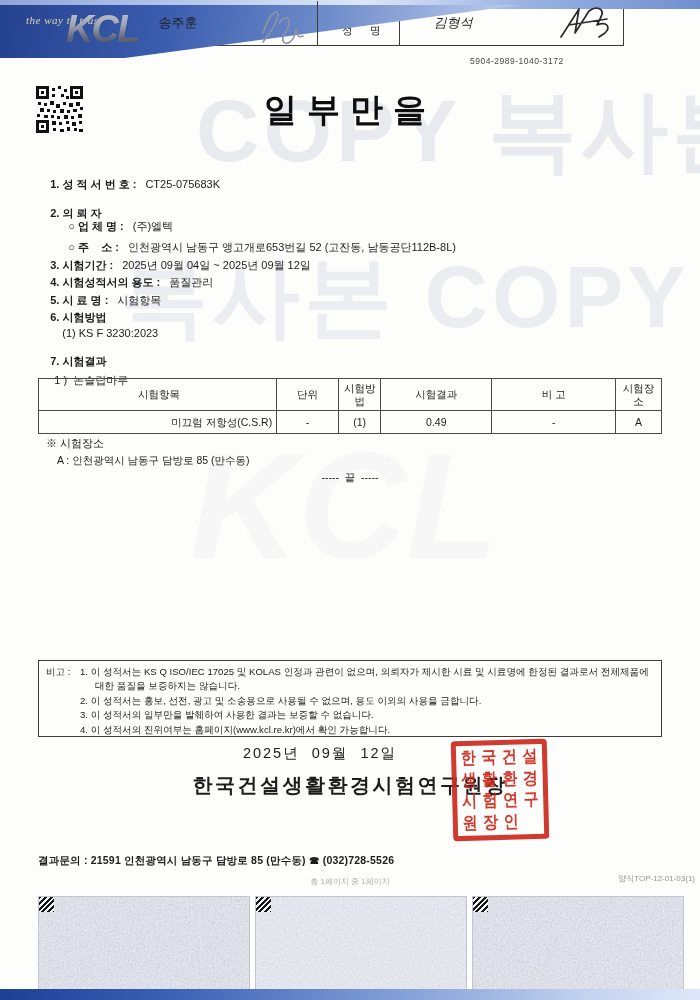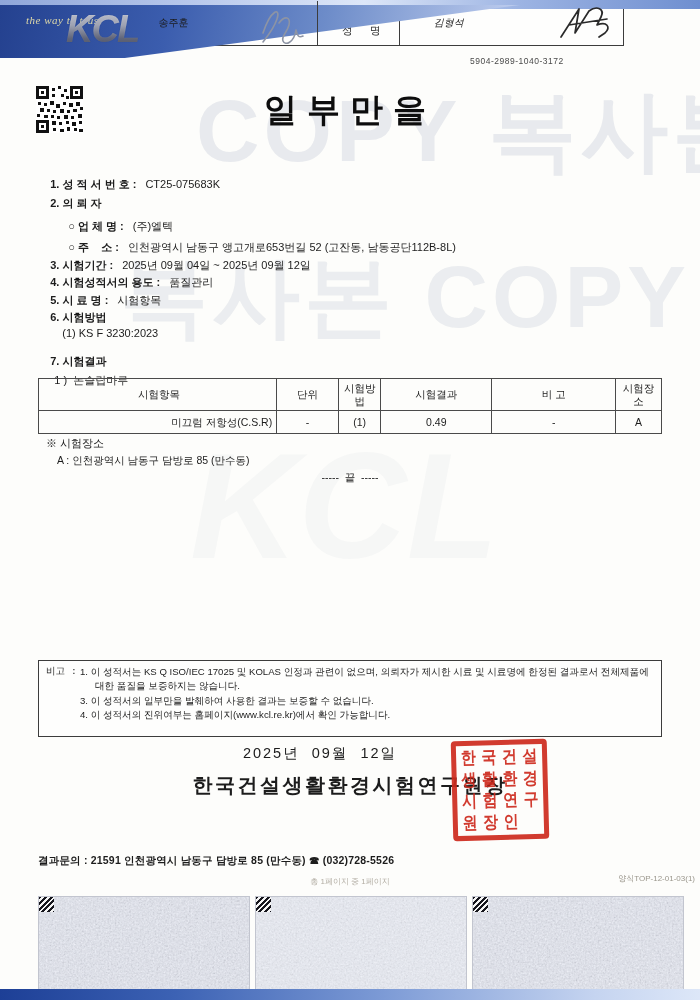--- a/index.html
+++ b/index.html
@@ -48,27 +48,27 @@
   table.res .c5{width:40px;border-left:1px dashed #4a4a4a;}
   
   .sign{left:38px;top:613px;width:624px;height:46px;border:1.4px solid #3c3c3c;display:flex;z-index:1;
     box-sizing:border-box;background:rgba(255,255,255,.6);}
   .sign .cell{border-right:1px solid #3c3c3c;display:flex;align-items:center;box-sizing:border-box;}
   .sign .cell:last-child{border-right:none;}
   .s-confirm{width:58px;justify-content:center;font-size:11.5px;}
   .s-role{width:66px;flex-direction:column;justify-content:center;align-items:flex-start;
      padding-left:6px;font-size:10.5px;line-height:14px;}
   .s-rolewide{width:82px;}
-  .s-area{width:194px;position:relative;font-size:10px;padding-left:34px;}
+  .s-area{width:194px;position:relative;font-size:13px;padding-left:34px;}
   .s-area2{width:224px;font-style:italic;}
   .sig-svg{position:absolute;right:8px;top:2px;}
   
   .remarks{left:38px;top:660px;width:624px;height:77px;border:1.2px solid #3c3c3c;box-sizing:border-box;
     font-size:9.6px;line-height:14.4px;z-index:1;background:rgba(255,255,255,.5);}
-  .rem-label{position:absolute;left:7px;top:4px;white-space:pre;font-family:Liberation Mono, monospace;}
+  .rem-label{position:absolute;left:7px;top:4px;white-space:pre;}
   .rem-items{margin:4px 8px 0 41px;}
   .rem-item{padding-left:15px;text-indent:-15px;}
   
   .issue-date{left:0;top:744px;width:640px;text-align:center;font-size:14.5px;letter-spacing:2px;z-index:1;}
   .issue-org{left:0;top:772px;width:700px;text-align:center;font-size:20px;font-weight:bold;
     letter-spacing:2.5px;z-index:1;}
   .seal{left:452px;top:740px;width:96px;height:100px;border:5px solid #ce2b1e;border-radius:4px;
     z-index:2;transform:rotate(-1.5deg);opacity:.92;display:grid;grid-template-columns:repeat(4,1fr);
     grid-template-rows:repeat(4,1fr);padding:2px;box-sizing:border-box;}
   .seal span{display:flex;align-items:center;justify-content:center;color:#ce2b1e;
@@ -155,21 +155,21 @@
           <rect x="5" y="39" width="3" height="3"></rect>
         </g>
     </svg>
   </div>
 
   <div class="abs title z1">일부만을</div>
 
   <div class="abs line z1" style="top:165px">
     <span class="lbl">1. 성 적 서 번 호 :</span><span class="val">CT25-075683K</span>
   </div>
-  <div class="abs line z1" style="top:184px">
+  <div class="abs line z1" style="top:194px">
     <span class="lbl">2. 의 뢰 자</span>
   </div>
   <div class="abs line z1" style="top:207px;left:56px">
     <span class="lbl">○ 업 체 명 :</span><span class="val">(주)엘텍</span>
   </div>
   <div class="abs line z1" style="top:228px;left:56px">
     <span class="lbl">○ 주    소 :</span><span class="val">인천광역시 남동구 앵고개로653번길 52 (고잔동, 남동공단112B-8L)</span>
   </div>
   <div class="abs line z1" style="top:246px">
     <span class="lbl">3. 시험기간 :</span><span class="val">2025년 09월 04일 ~ 2025년 09월 12일</span>
@@ -239,20 +239,21 @@
       <svg class="sig-svg" width="60" height="42" viewBox="0 0 60 42">
         <path d="M6,34 L24,6 L20,30 L34,8 C42,2 50,6 46,14 L42,22 C52,18 56,24 50,30 L44,34 M14,22 L52,16" fill="none" stroke="#2a2a2a" stroke-width="1.7" stroke-linecap="round" stroke-linejoin="round"></path>
       </svg>
     </div>
   </div>
 
   <div class="abs remarks">
     <span class="rem-label">비고 :</span>
     <div class="rem-items">
       <div class="rem-item">1. 이 성적서는 KS Q ISO/IEC 17025 및 KOLAS 인정과 관련이 없으며, 의뢰자가 제시한 시료 및 시료명에 한정된 결과로서 전체제품에 대한 품질을 보증하지는 않습니다.</div>
+      <div class="rem-item">2. 이 성적서는 홍보, 선전, 광고 및 소송용으로 사용될 수 없으며, 용도 이외의 사용을 금합니다.</div>
       <div class="rem-item">3. 이 성적서의 일부만을 발췌하여 사용한 결과는 보증할 수 없습니다.</div>
       <div class="rem-item">4. 이 성적서의 진위여부는 홈페이지(www.kcl.re.kr)에서 확인 가능합니다.</div>
     </div>
   </div>
 
   <div class="abs issue-date pre">2025년  09월  12일</div>
   <div class="abs issue-org">한국건설생활환경시험연구원장</div>
   <div class="abs seal">
     <span>한</span>
     <span>국</span>

